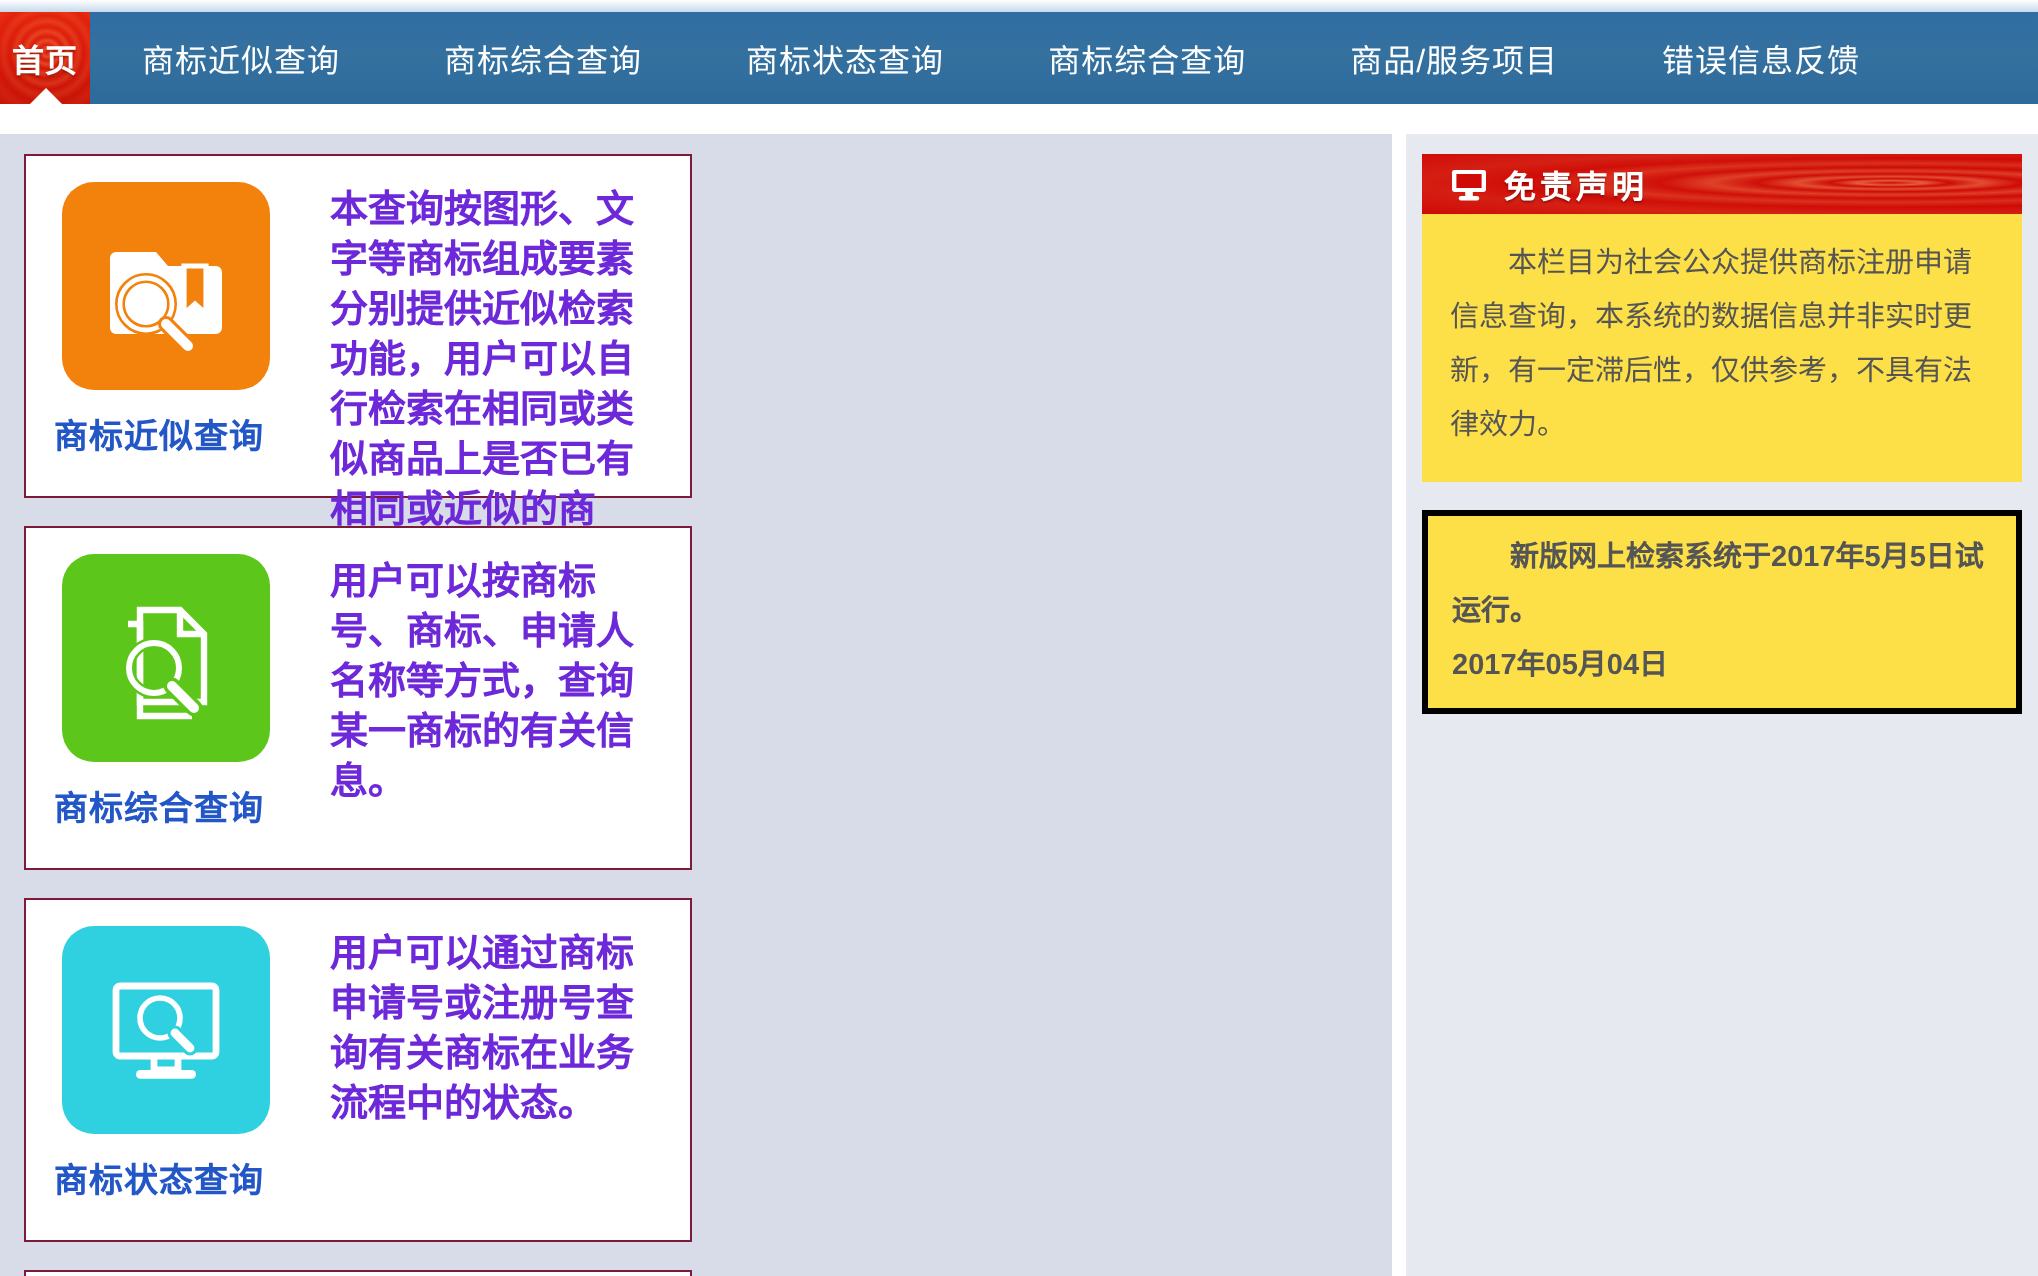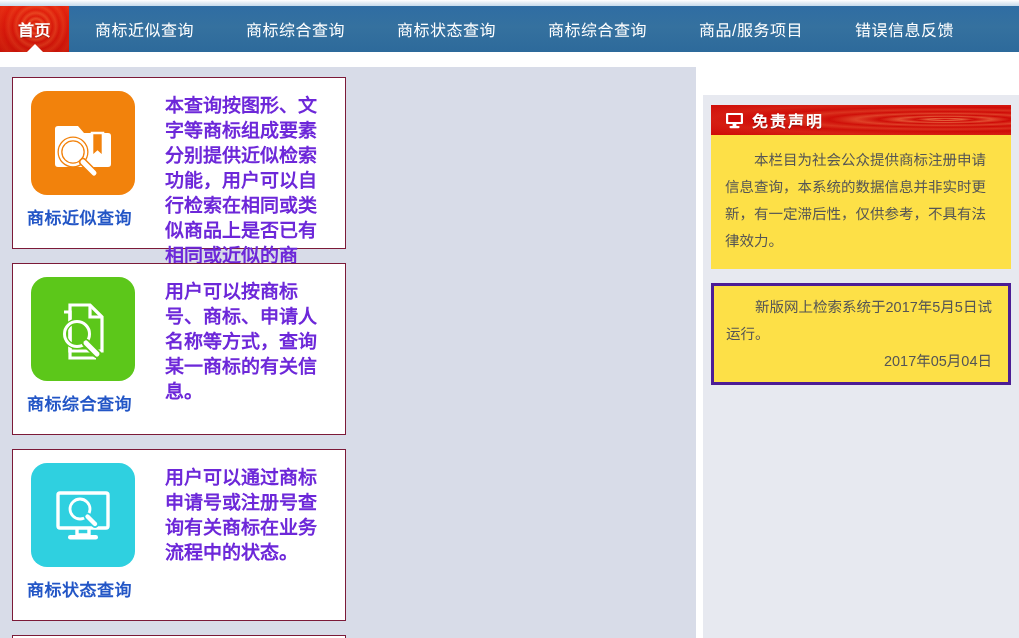--- a/index.html
+++ b/index.html
@@ -33,21 +33,21 @@
     align-items: center;
     justify-content: center;
     color: #ffffff;
     font-size: 16px;
     letter-spacing: 0.5px;
     padding: 0 26px;
     cursor: pointer;
     position: relative;
     white-space: nowrap;
   }
-  .nav-item.first { padding: 0 18px; }
+  .nav-item.first { padding: 0 6px; }
   .nav-item.active {
     background:
       radial-gradient(circle at 52% 44%, rgba(255,255,255,0.00) 0%, rgba(255,160,80,0.38) 6%, rgba(255,120,40,0.05) 11%,
                       rgba(255,170,90,0.33) 17%, rgba(230,40,20,0.05) 23%,
                       rgba(255,165,85,0.28) 30%, rgba(220,35,18,0.04) 37%,
                       rgba(255,160,80,0.22) 45%, rgba(215,30,15,0.03) 53%,
                       rgba(255,155,75,0.16) 62%, rgba(210,25,12,0.02) 72%,
                       rgba(255,150,70,0.10) 84%, rgba(205,20,10,0.0) 100%),
       linear-gradient(to bottom, #e4230d 0%, #d6170a 50%, #c71207 100%);
     font-weight: bold;
@@ -133,21 +133,20 @@
     padding-top: 2px;
     padding-left: 2px;
     font-weight: bold;
   }
 
   
   .sidebar {
     width: 323px;
     background: #ffffff;
     padding-left: 7px;
-    margin-top: 28px;
   }
   .sidebar-inner {
     background: #e7e9f0;
     height: 100%;
     padding: 10px 8px 0 8px;
   }
   .panel { margin-bottom: 14px; }
   .panel-head {
     height: 30px;
     display: flex;
@@ -173,26 +172,27 @@
   }
   .panel-body {
     background: #fde047;
     font-size: 14.5px;
     line-height: 27px;
     color: #555555;
     padding: 12px 14px 16px 14px;
   }
   .panel-body.disclaimer { height: 134px; }
   .panel-body.notice {
-    border: 3px solid #4c1d95;
+    border: 3px solid #000000;
     height: 102px;
     padding: 8px 12px 8px 12px;
+    font-weight: bold;
   }
   .indent { text-indent: 2em; margin: 0; }
-  .date-line { text-align: right; margin: 0; padding-right: 4px; }
+  .date-line { margin: 0; padding-right: 4px; }
 </style>
 </head>
 <body>
 
 <div class="top-strip"></div>
 
 <nav class="navbar">
   <div class="nav-item first active">
     <span>首页</span>
   </div>

